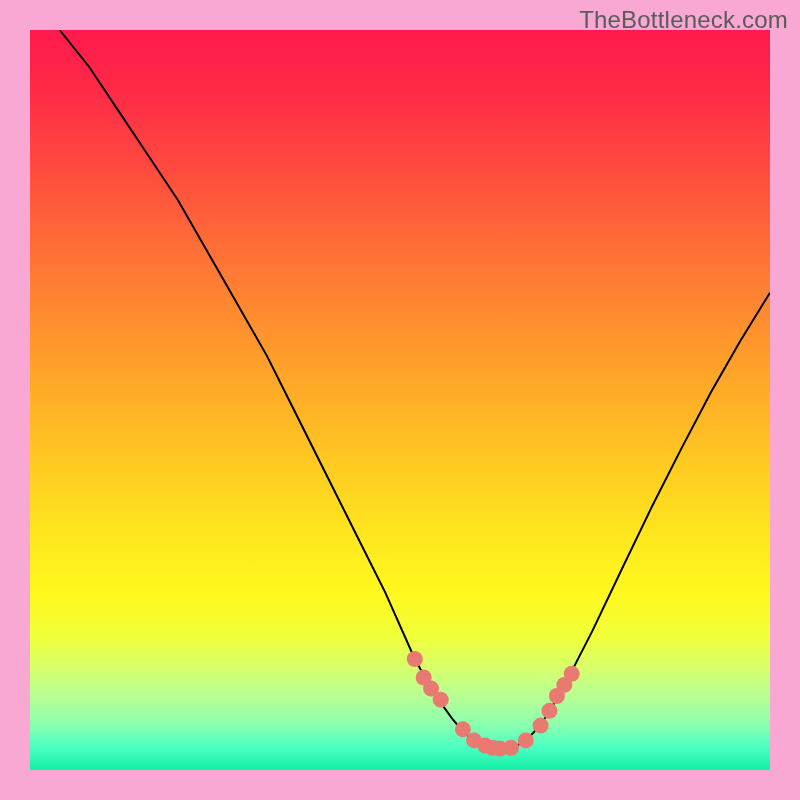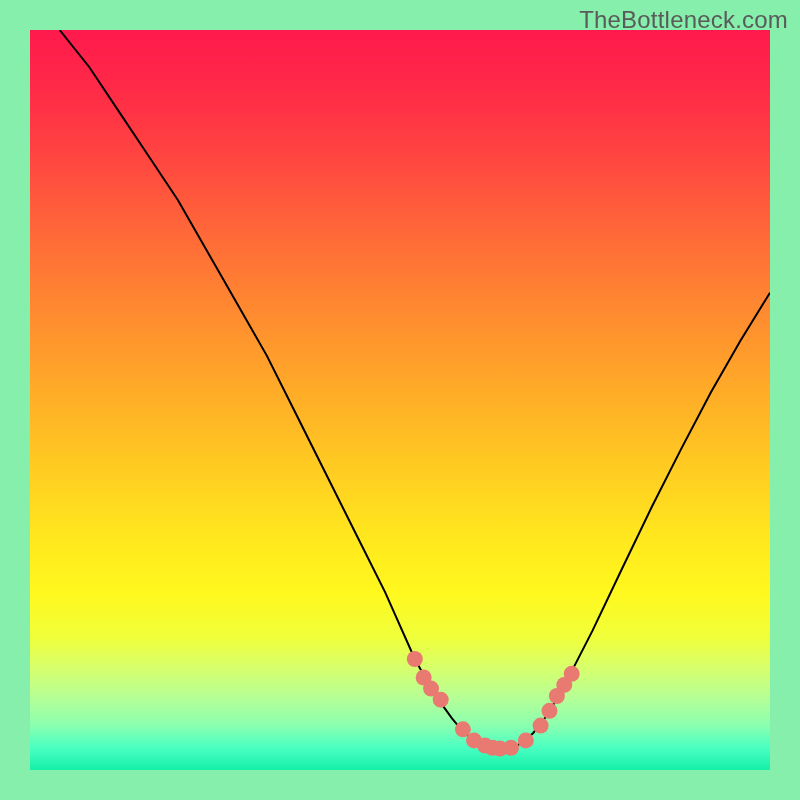--- a/index.html
+++ b/index.html
@@ -1,17 +1,17 @@
 <!DOCTYPE html>
 <html><head>
 <meta charset="utf-8">
 <style>
   * { margin: 0; padding: 0; box-sizing: border-box; }
   html, body { width: 800px; height: 800px; background: #000; overflow: hidden; font-family: Arial, sans-serif; }
-  .frame { position: relative; width: 800px; height: 800px; background: #86efac; }
+  .frame { position: relative; width: 800px; height: 800px; background: #f9a8d4; }
   .watermark { position: absolute; top: 6px; right: 12px; color: #5a5a5a; font-size: 24px; font-weight: 400; letter-spacing: 0.2px; }
   .plot-area {
     position: absolute;
     left: 30px;
     top: 30px;
     width: 740px;
     height: 740px;
     background: linear-gradient(to bottom,
       #ff1a4d 0%,
       #ff2a47 8%,

